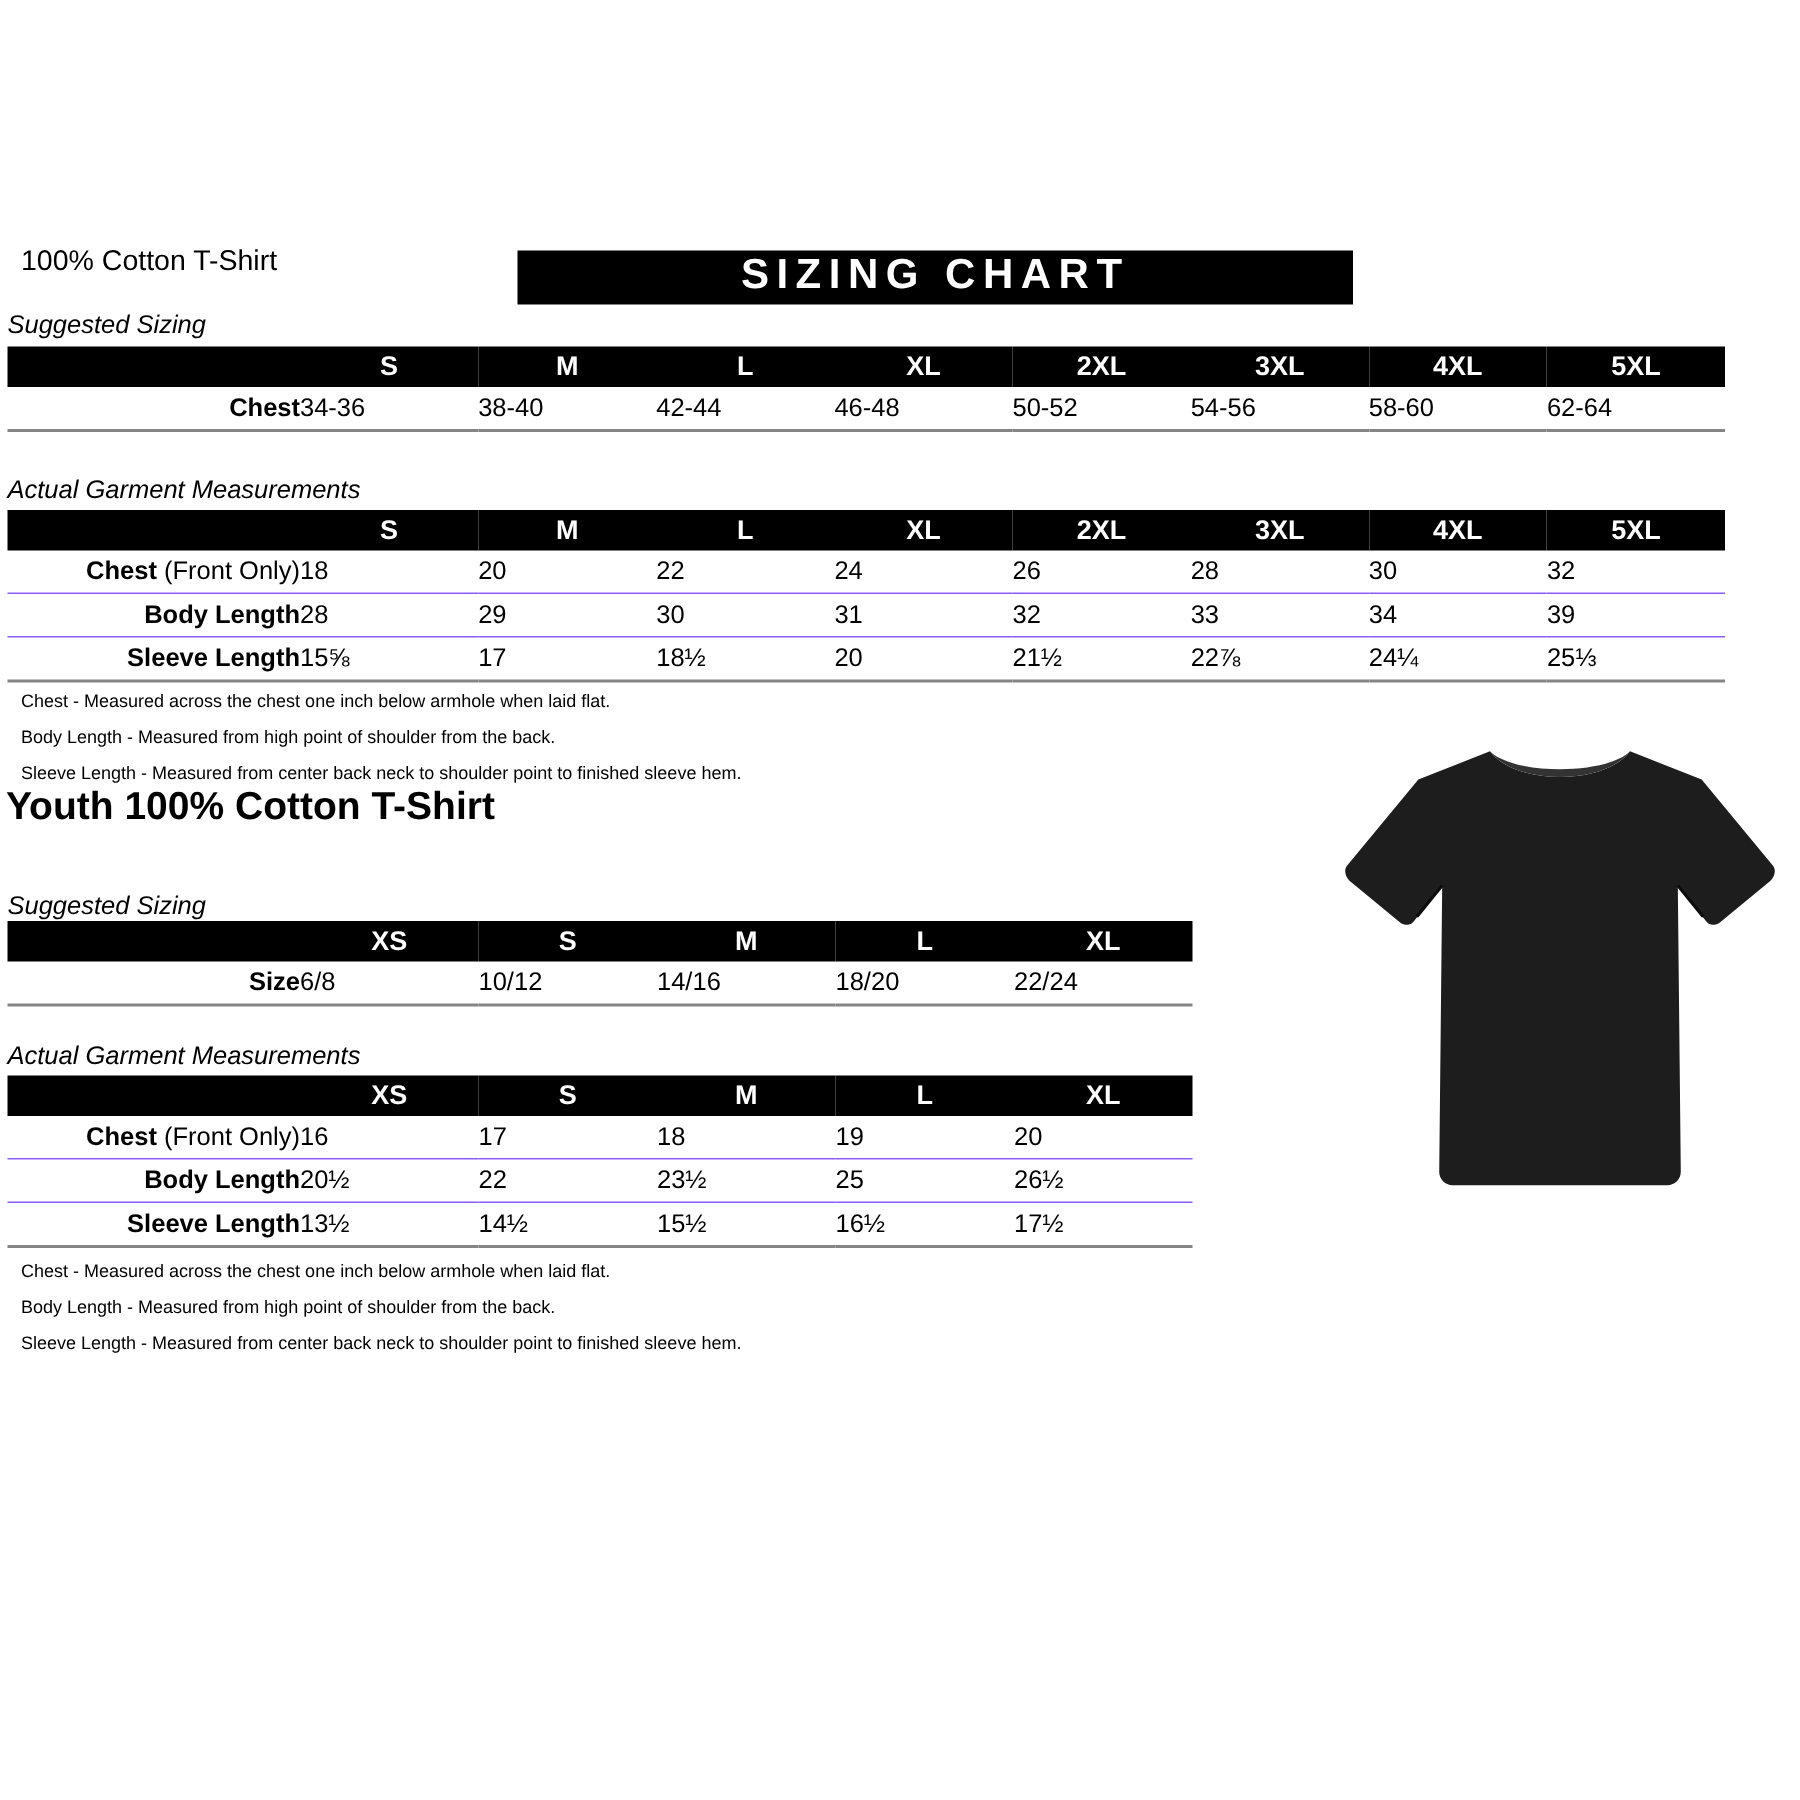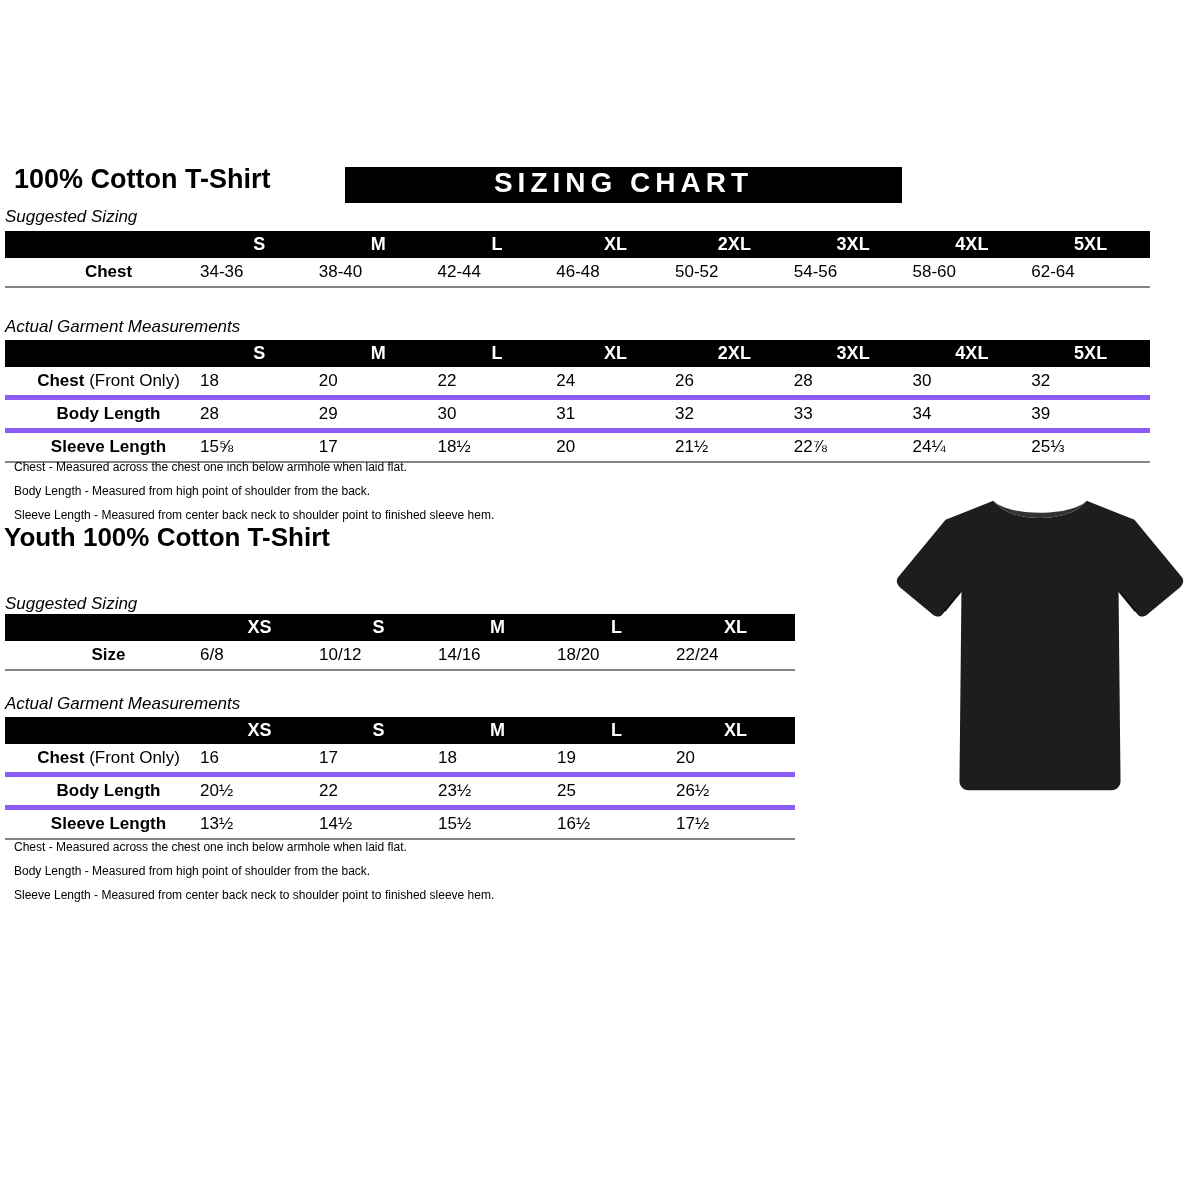--- a/index.html
+++ b/index.html
@@ -1,36 +1,36 @@
 <!DOCTYPE html>
 <html><head>
 <meta charset="utf-8">
 <style>
   html,body{margin:0;padding:0;}
   body{
     width:1200px;height:1200px;background:#ffffff;color:#000;
     font-family:"Liberation Sans", sans-serif;position:relative;overflow:hidden;
   }
   .abs{position:absolute;}
-  .page-title{left:14px;top:164px;font-size:27px;font-weight:bold;}
+  .page-title{left:14px;top:164px;font-size:19px;font-weight:normal;}
   .banner{
     left:345px;top:167px;width:557px;height:36px;background:#000;color:#fff;
     display:flex;align-items:flex-start;justify-content:center;
     font-size:28px;font-weight:bold;letter-spacing:5px;
   }
   .section-label{font-size:17px;font-style:italic;}
   table{border-collapse:collapse;table-layout:fixed;}
   col.c-label{width:195px;}
   th{
     background:#000;color:#fff;font-size:18px;font-weight:bold;
     text-align:center;padding:3px 0;
   }
-  td{font-size:17px;padding:4px 0;border-bottom:5px solid #8b5cf6;}
+  td{font-size:17px;padding:4px 0;border-bottom:1px solid #8b5cf6;}
   tbody tr:last-child td{border-bottom:2px solid #858585;}
-  td.rowlabel{text-align:center;padding-left:12px;font-weight:bold;}
+  td.rowlabel{text-align:right;padding-left:12px;font-weight:bold;}
   td.rowlabel .n{font-weight:normal;}
   td.val{text-align:left;}
   .notes p{margin:0 0 10px 0;font-size:12px;}
   .youth-title{left:4px;top:522px;font-size:26px;font-weight:bold;}
   .tshirt{left:890px;top:477px;width:300px;height:338px;}
 </style>
 </head>
 <body>
 
 <div class="abs page-title">100% Cotton T-Shirt</div>

